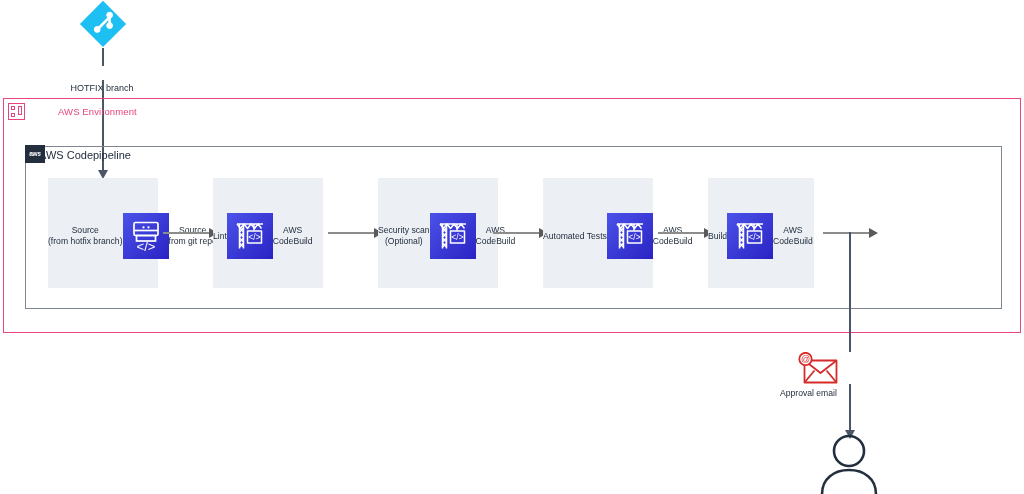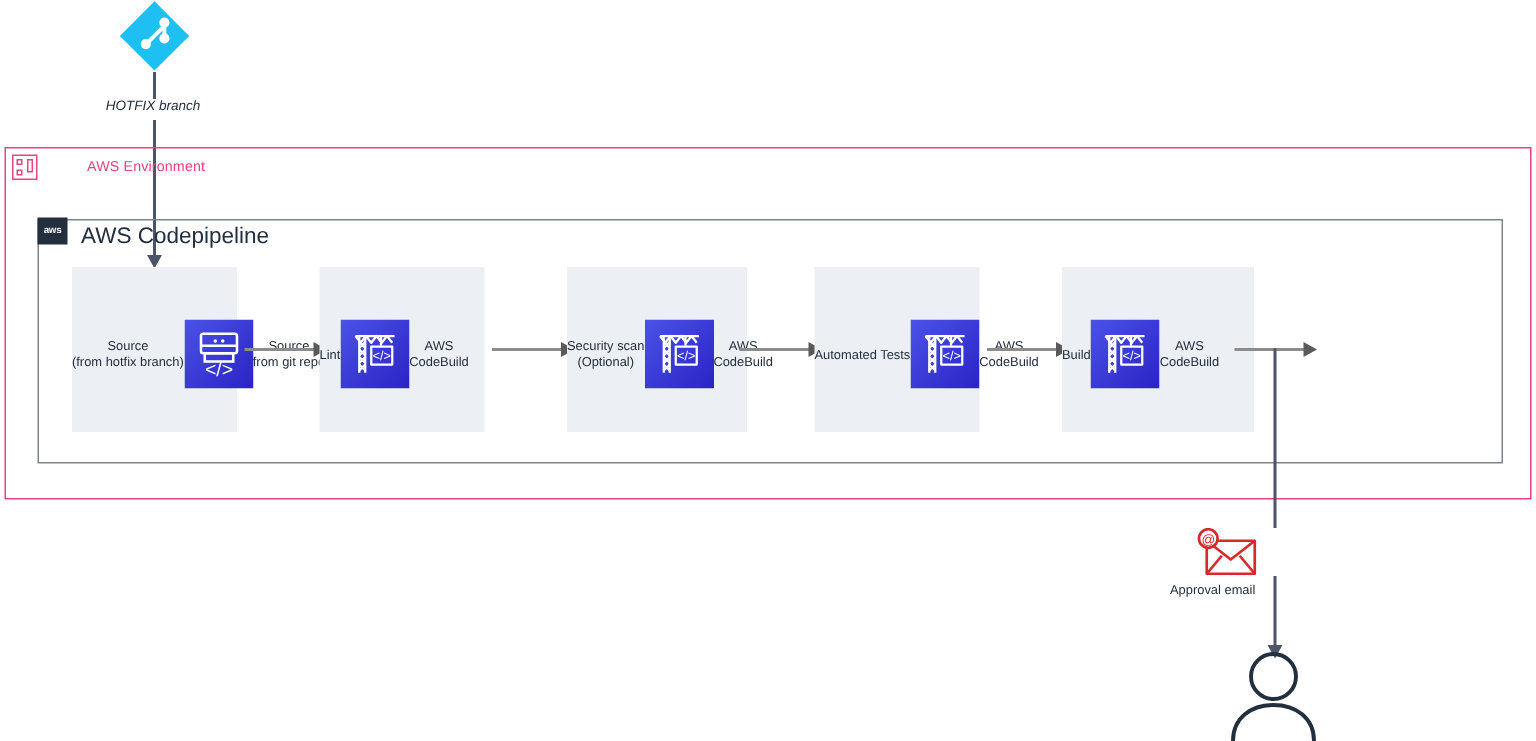--- a/index.html
+++ b/index.html
@@ -58,21 +58,21 @@
   
   .pipe-box{
     position:absolute;left:25px;top:146px;width:977px;height:163px;
     border:1.3px solid #7d8590;background:transparent;box-sizing:border-box;
   }
   .pipe-icon{
     position:absolute;left:25px;top:145px;width:20px;height:18px;
     background:#232f3e;display:flex;align-items:center;justify-content:center;
   }
   .pipe-icon span{color:#fff;font-size:6.5px;font-weight:bold;letter-spacing:-.2px;line-height:1;}
-  .pipe-label{position:absolute;left:54px;top:149px;font-size:15px;color:#232f3e;}
+  .pipe-label{position:absolute;left:39px;top:149px;font-size:11px;color:#232f3e;}
 
   
   .stage{
     position:absolute;top:178px;height:110px;
     background:#eceff4;box-sizing:border-box;
     display:flex;flex-direction:row;align-items:center;
   }
   .stage-title{
     font-size:8.6px;line-height:11px;text-align:center;color:#232f3e;
     margin-top:6px;white-space:pre;
@@ -108,21 +108,21 @@
         <path d="M30.6 17.2 L19.3 28.5" stroke-width="2.6" stroke-linecap="round" fill="none"></path>
         <path d="M30.6 17.2 L30.6 24.0" stroke-width="2.6" stroke-linecap="round" fill="none"></path>
         <circle cx="30.6" cy="15.1" r="2.9"></circle>
         <circle cx="30.6" cy="25.6" r="2.9"></circle>
         <circle cx="18.2" cy="29.4" r="2.9"></circle>
       </g>
     </svg>
   </div>
 
   <div class="vline" style="left:102px;top:48px;height:18px;"></div>
-  <div class="lbl" style="left:62px;top:64px;width:80px;font-style:italic;">HOTFIX branch</div>
+  <div class="lbl" style="left:62px;top:82px;width:80px;">HOTFIX branch</div>
 
   <div class="vline" style="left:102px;top:80px;height:92px;"></div>
   <div class="arrow-down" style="left:97.8px;top:170px;"></div>
 
   <div class="env-box"></div>
   <div class="env-icon">
     <div class="env-icon-dot"></div>
   </div>
   <div class="env-label">AWS Environment</div>
 
@@ -242,21 +242,21 @@
         <text x="27.5" y="27.3" font-family="'Liberation Sans',sans-serif" font-size="8.5" fill="#fff" text-anchor="middle" font-weight="300">&lt;/&gt;</text>
       </svg>
     </div>
     <div class="stage-sub">AWS
 CodeBuild</div>
   </div>
 
   <div class="hline" style="left:658px;top:232px;width:48px;"></div>
   <div class="arrow-right" style="left:704px;top:228px;"></div>
 
-  <div class="stage" style="left:708px;width:128px;">
+  <div class="stage" style="left:708px;width:106px;">
     <div class="stage-title">Build</div>
     <div class="stage-icon">
       <svg class="svc" viewBox="0 0 46 46">
         <defs>
             <linearGradient id="cbg4" x1="0" y1="0" x2="1" y2="1">
           <stop offset="0" stop-color="#4b52e8"></stop>
               <stop offset="1" stop-color="#2a23c4"></stop>
         </linearGradient>
           </defs>
         <rect width="46" height="46" fill="url(#cbg4)"></rect>

